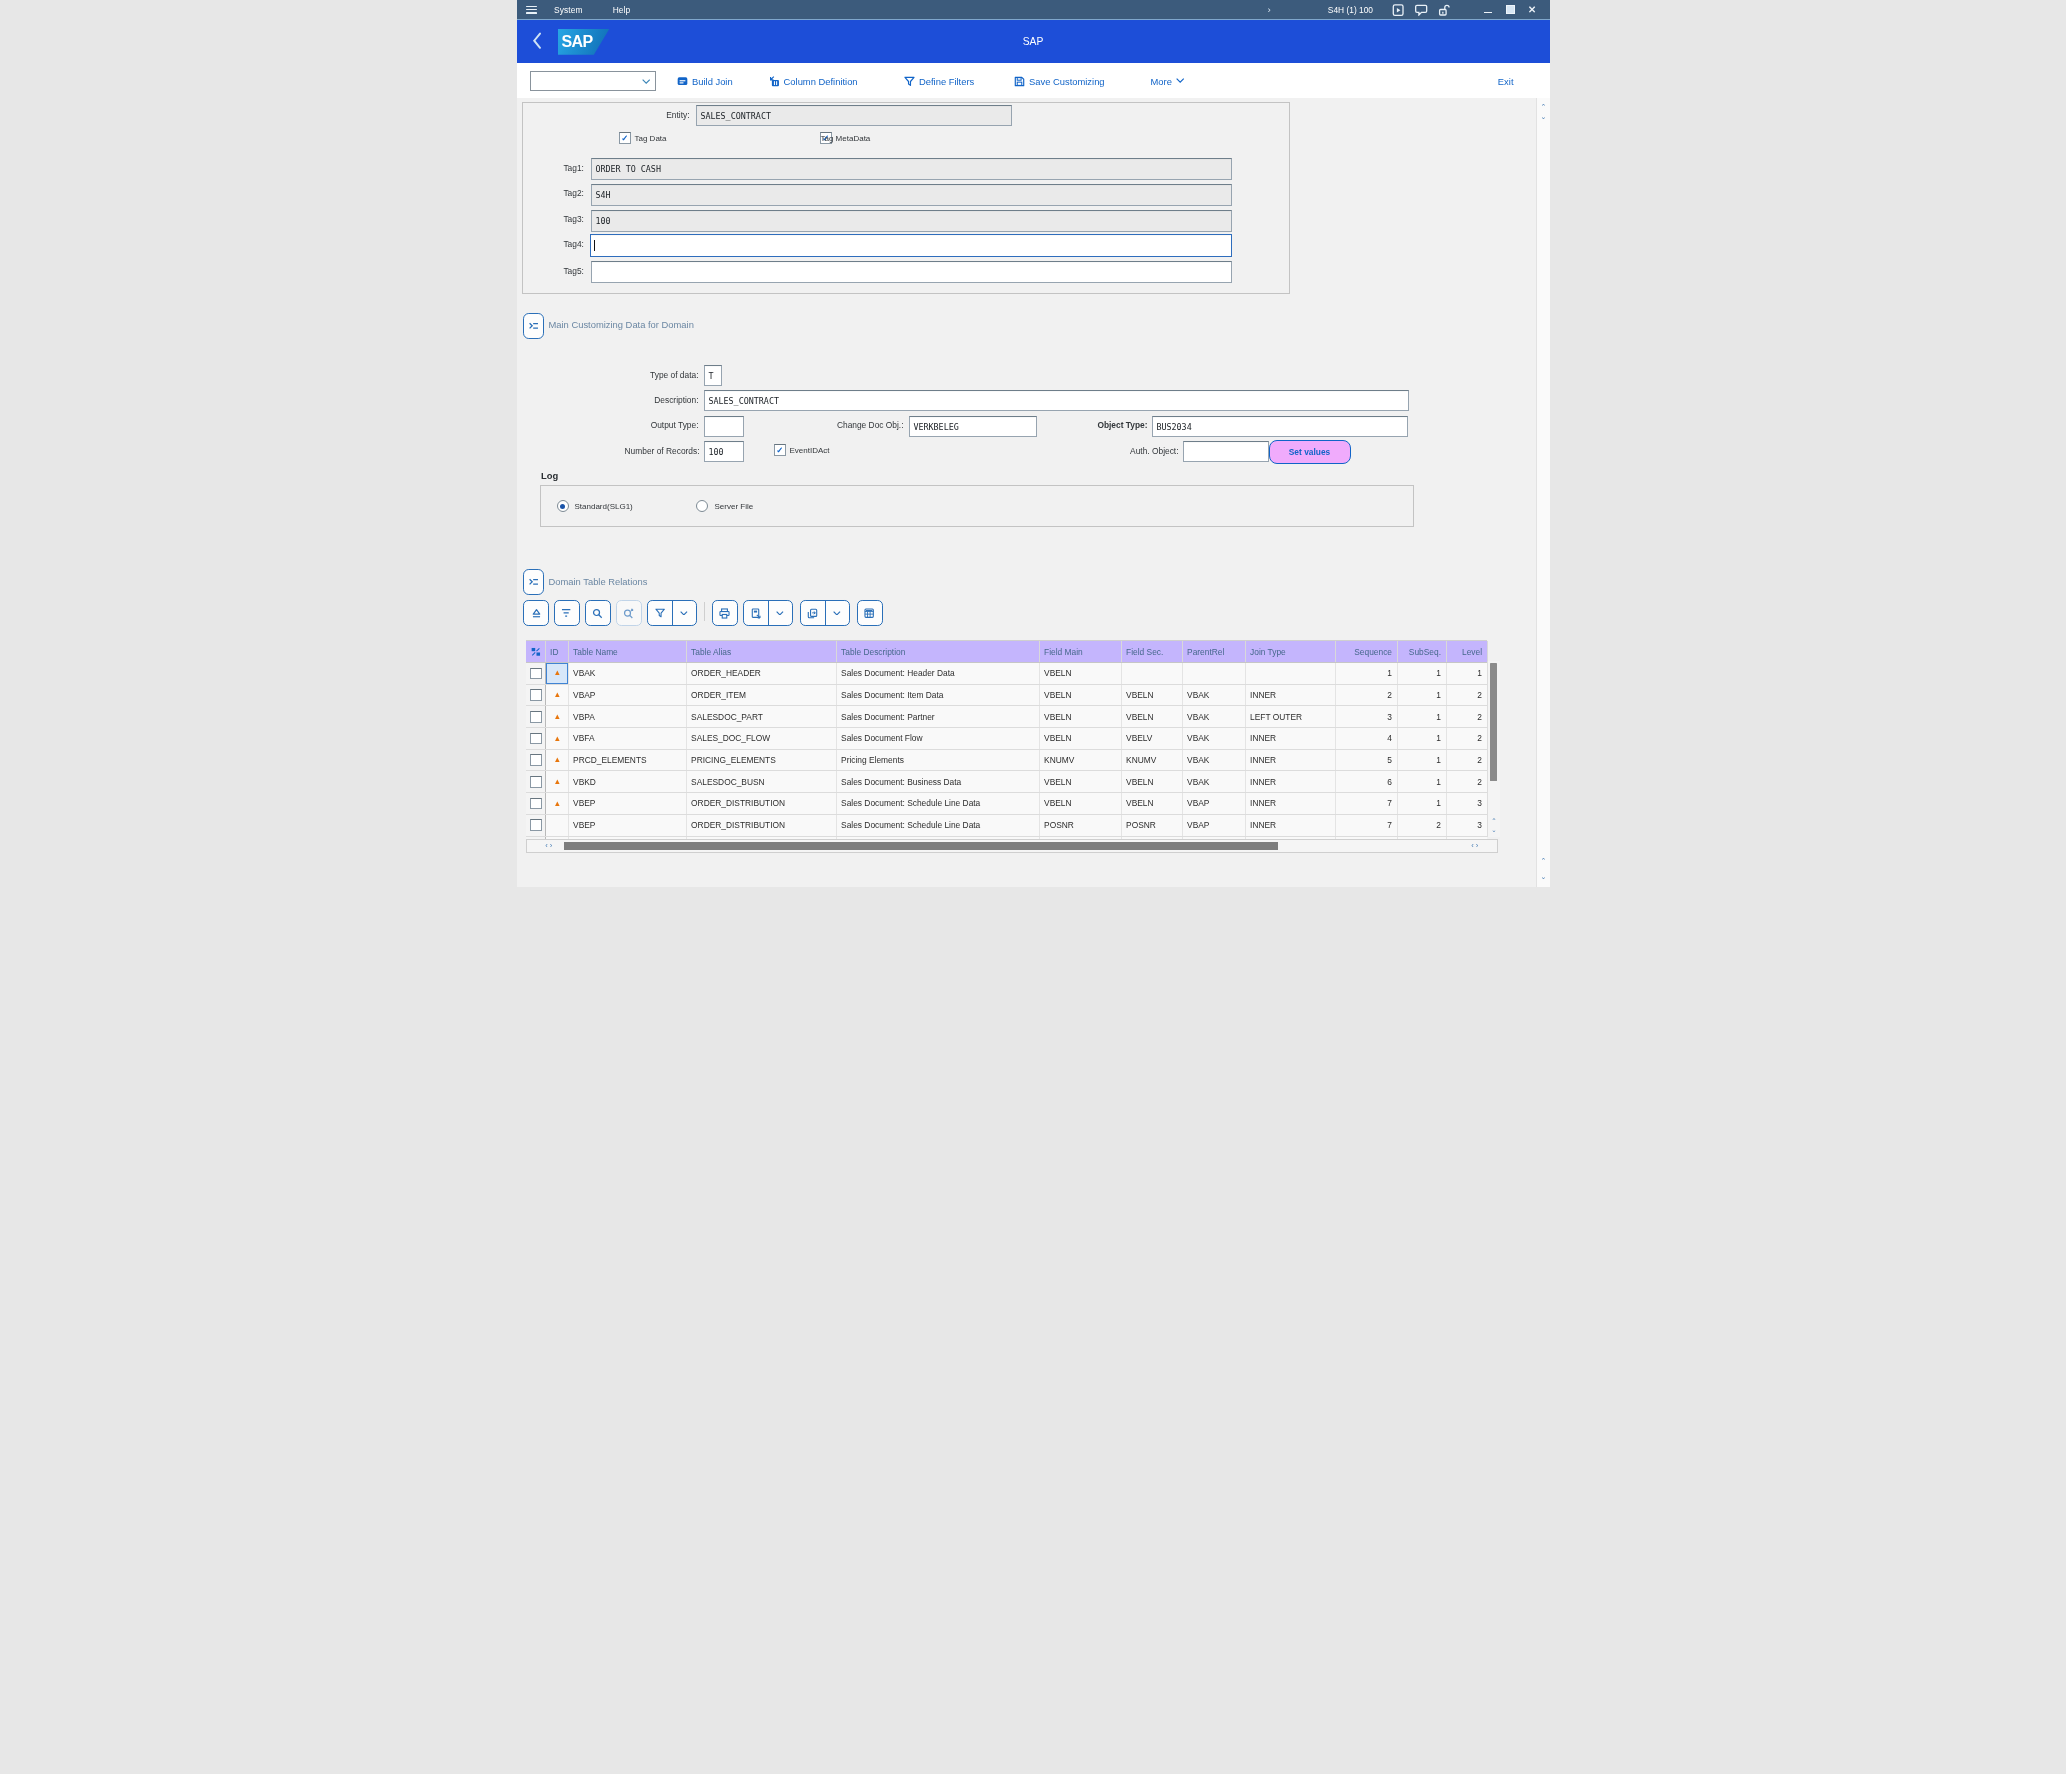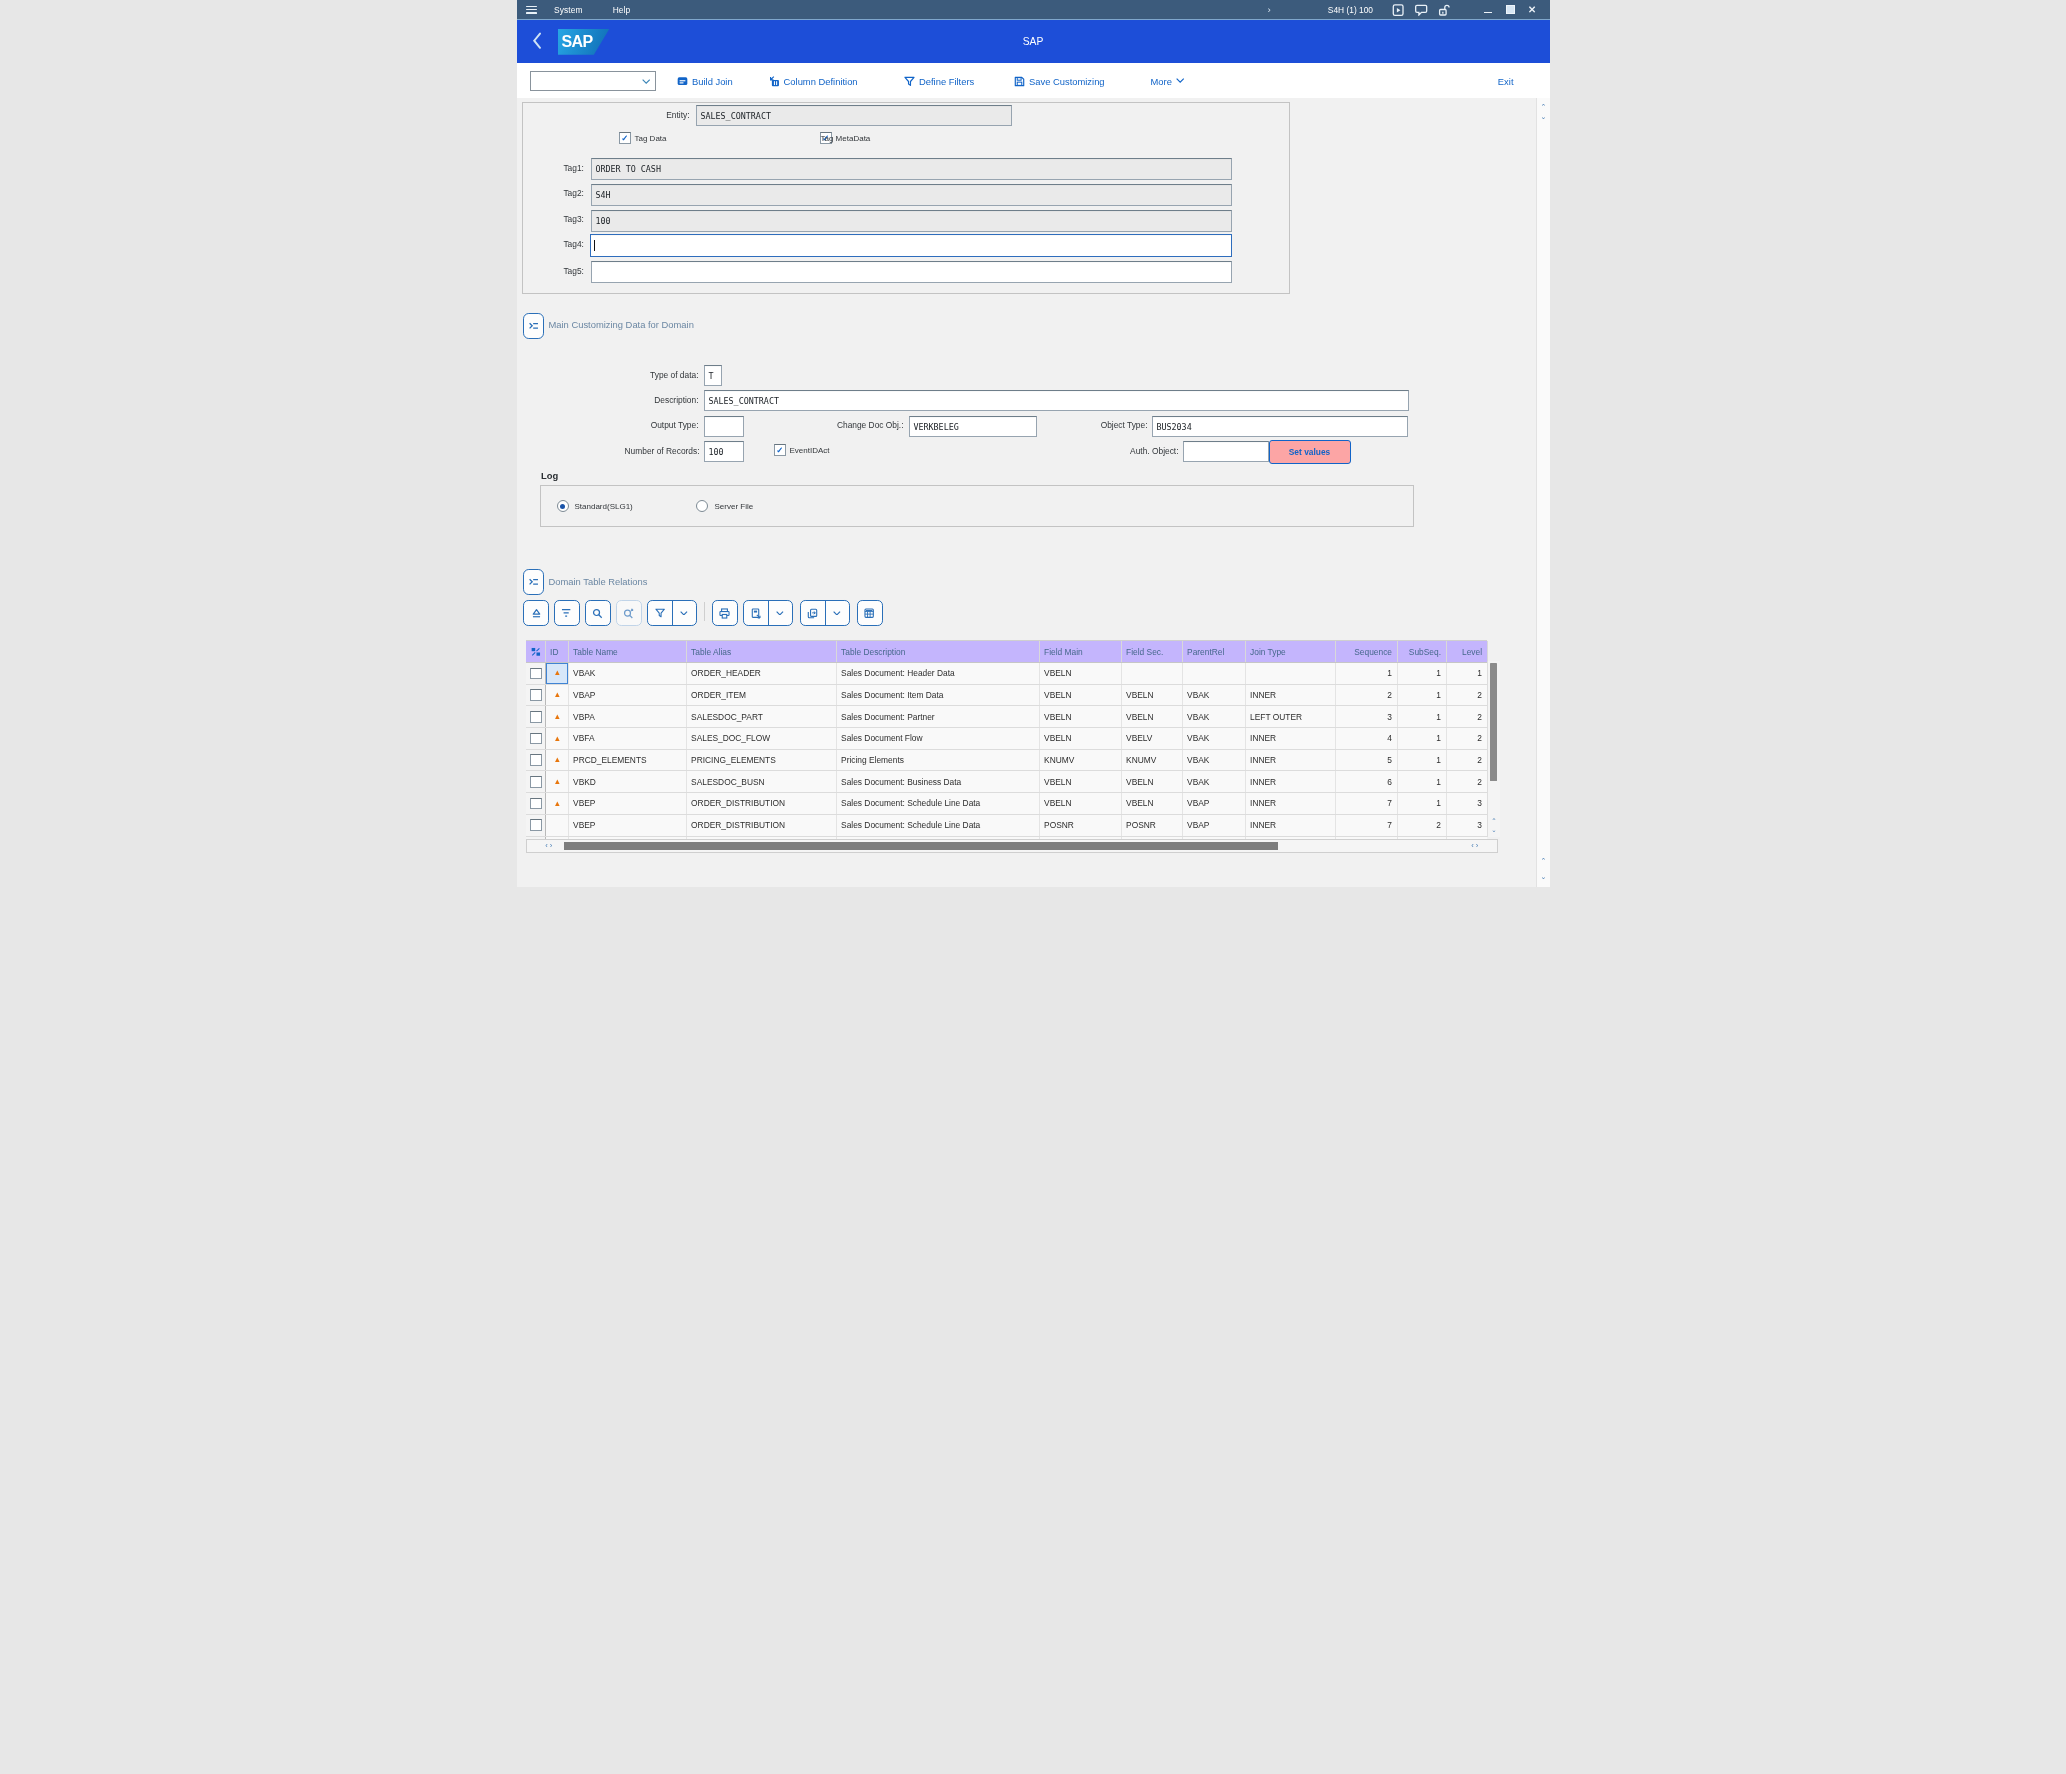--- a/index.html
+++ b/index.html
@@ -48,21 +48,21 @@
   .caret{width:0.6px;height:11px;background:#111;}
   .cb{position:absolute;width:10.3px;height:10.3px;background:#fff;border:0.6px solid #8a98a4;border-top-color:#67757f;
       display:flex;align-items:center;justify-content:center;cursor:pointer;}
   .cb.checked::after{content:"✓";color:#1164c8;font-size:8.4px;font-weight:bold;margin-top:-0.6px;}
   .cb-lab{position:absolute;font-size:8px;color:#32363a;white-space:nowrap;}
   .radio{position:absolute;width:10.3px;height:10.3px;border:0.6px solid #7d8a94;border-radius:50%;background:#fff;cursor:pointer;}
   .radio.sel::after{content:"";position:absolute;left:2.6px;top:2.6px;width:5.2px;height:5.2px;border-radius:50%;background:#1a53a8;}
   .sec-ico{position:absolute;width:19.4px;height:24px;border:1.3px solid #2a6fb8;border-radius:5.8px;background:#fdfdfd;
            display:flex;align-items:center;justify-content:center;cursor:pointer;}
   .sec-title{position:absolute;font-size:9.4px;color:#6b87a3;white-space:nowrap;}
-  .btn-outline{position:absolute;background:#fca5a5;border:0.6px solid #1164c8;border-radius:3px;color:#1164c8;
+  .btn-outline{position:absolute;background:#f0abfc;border:0.6px solid #1164c8;border-radius:8px;color:#1164c8;
                font-size:8.4px;font-weight:bold;display:flex;align-items:center;justify-content:center;cursor:pointer;}
   .log-title{position:absolute;font-size:9.4px;font-weight:bold;color:#2b2f33;}
   .rad-lab{position:absolute;font-size:8px;color:#32363a;white-space:nowrap;}
   
   .tico{position:absolute;top:502px;height:24px;border:1px solid #2a6fb8;border-radius:5.2px;background:#fdfdfd;
         display:flex;align-items:center;justify-content:center;cursor:pointer;}
   .tico.disabled{border-color:#a8c6e4;opacity:.65;cursor:default;}
   .tico .half{display:flex;align-items:center;justify-content:center;height:100%;}
   .tico .div{width:1px;height:100%;background:#2a6fb8;}
   .tsep{position:absolute;top:504px;width:0.6px;height:19.4px;background:#cfcfcf;}
@@ -232,21 +232,21 @@
     <span class="lbl" style="left:77px;top:272px;width:105px;">Type of data:</span>
     <div class="fld" style="left:187px;top:267px;width:12.3px;height:19px;">T</div>
 
     <span class="lbl" style="left:77px;top:297px;width:105px;">Description:</span>
     <div class="fld" style="left:187px;top:292px;width:700px;height:19px;">SALES_CONTRACT</div>
 
     <span class="lbl" style="left:77px;top:322px;width:105px;">Output Type:</span>
     <div class="fld" style="left:187px;top:318px;width:35px;height:19px;"></div>
     <span class="lbl" style="left:284px;top:322px;width:103px;">Change Doc Obj.:</span>
     <div class="fld" style="left:392px;top:318px;width:123px;height:19px;">VERKBELEG</div>
-    <span class="lbl" style="left:529px;top:322px;width:102px;">Object Type:</span>
+    <span class="lbl" style="left:529px;top:322px;width:102px;font-weight:bold;">Object Type:</span>
     <div class="fld" style="left:635px;top:318px;width:251px;height:19px;">BUS2034</div>
 
     <span class="lbl" style="left:65px;top:348px;width:118px;">Number of Records:</span>
     <div class="fld" style="left:187px;top:343px;width:35px;height:19px;">100</div>
     <span class="cb checked" style="left:257px;top:346px;"></span>
     <span class="cb-lab" style="left:273px;top:348px;">EventIDAct</span>
     <span class="lbl" style="left:568px;top:348px;width:94px;">Auth. Object:</span>
     <div class="fld" style="left:666px;top:343px;width:81px;height:19px;"></div>
     <div class="btn-outline" style="left:752px;top:342px;width:80px;height:22px;">Set values</div>
 

